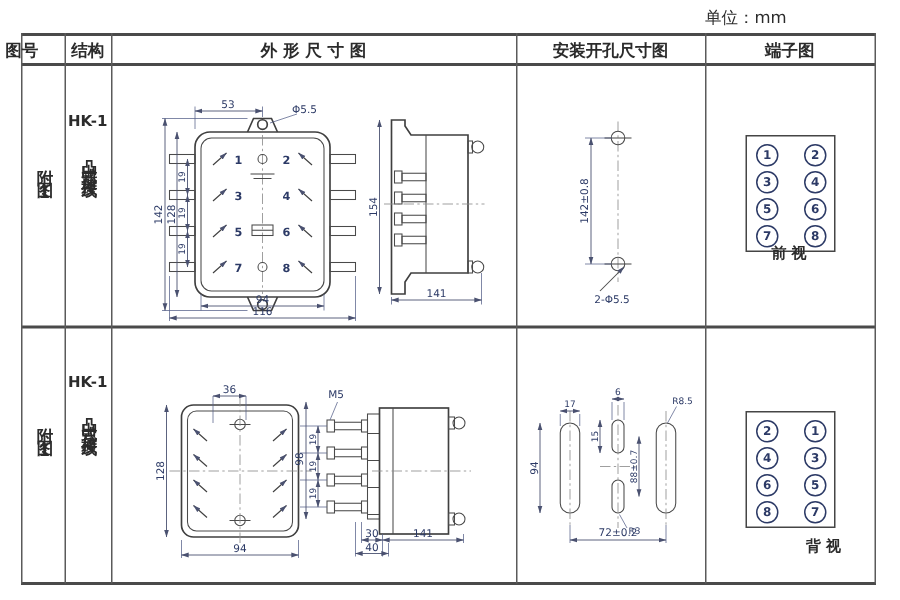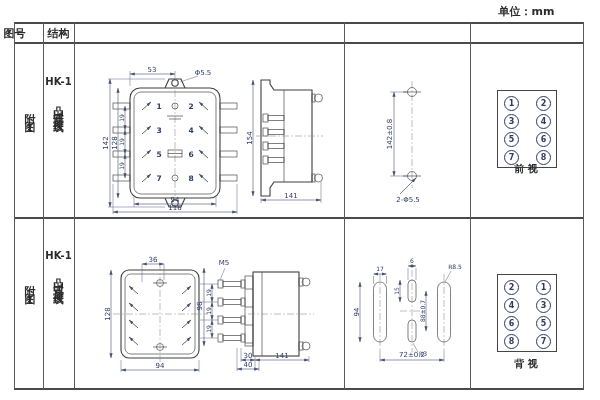--- a/index.html
+++ b/index.html
@@ -1,21 +1,21 @@
 <!DOCTYPE html>
 <html><head>
 <meta charset="utf-8">
 <style>
   html,body{margin:0;padding:0;background:#fff;}
   .canvas{position:relative;width:600px;height:400px;background:#ffffff;overflow:hidden;
           font-family:"DejaVu Sans","Liberation Sans",sans-serif;color:#222;}
   .hline{position:absolute;left:14px;width:570px;height:2px;background:#4a4a4a;}
   .vline{position:absolute;top:22px;height:367px;width:1px;background:#5a5a5a;}
   .hdr{position:absolute;top:26px;font-size:11px;font-weight:bold;text-align:center;color:#2b2b2b;}
-  .unit{position:absolute;top:4px;left:470px;width:113px;text-align:center;font-size:11px;font-weight:bold;color:#2b2b2b;}
+  .unit{position:absolute;top:4px;left:470px;width:113px;text-align:left;font-size:11px;font-weight:normal;color:#2b2b2b;}
   .fig{position:absolute;writing-mode:vertical-rl;text-orientation:upright;letter-spacing:9px;
        font-size:11px;font-weight:bold;color:#2b2b2b;}
   .model{position:absolute;width:31px;text-align:center;font-size:10px;font-weight:bold;color:#2b2b2b;}
   .struct{position:absolute;writing-mode:vertical-rl;text-orientation:upright;letter-spacing:3px;
        font-size:10.5px;font-weight:bold;color:#2b2b2b;}
   svg.drw{position:absolute;overflow:visible;}
   .out{fill:none;stroke:#3f3f3f;stroke-width:1.1;}
   .thin{fill:none;stroke:#4a4a4a;stroke-width:0.7;}
   .ext{fill:none;stroke:#56608a;stroke-width:0.5;}
   .cl{fill:none;stroke:#8a8a8a;stroke-width:0.55;stroke-dasharray:7 2.2 1.6 2.2;}
@@ -50,20 +50,23 @@
   <div class="hline" style="top:388px"></div>
   <div class="vline" style="left:14px"></div>
   <div class="vline" style="left:43px"></div>
   <div class="vline" style="left:74px"></div>
   <div class="vline" style="left:344px"></div>
   <div class="vline" style="left:470px"></div>
   <div class="vline" style="left:583px"></div>
 
   <div class="hdr" style="left:0;width:29px">图号</div>
   <div class="hdr" style="left:43px;width:31px">结构</div>
+  <div class="hdr" style="left:74px;width:270px">外 形 尺 寸 图</div>
+  <div class="hdr" style="left:344px;width:126px">安装开孔尺寸图</div>
+  <div class="hdr" style="left:470px;width:113px">端子图</div>
 
   <div class="fig" style="left:21px;top:104px">附图1</div>
   <div class="model" style="left:43px;top:76px">HK-1</div>
   <div class="struct" style="left:52px;top:98px">凸出式前接线</div>
 
   <svg class="drw" style="left:103px;top:66px" width="152" height="150" viewBox="0 0 152 150">
     <g>
       <path class="out" d="M62,22 L66,13 L78,13 L82,22"></path>
       <circle class="out" cx="72" cy="17" r="3.2"></circle>
       <path class="out" d="M62,132 L66,141 L78,141 L82,132"></path>
@@ -325,15 +328,15 @@
   <div class="tbox" style="left:497px;top:274px">
     <span class="tc" style="left:6px;top:5px">2</span>
     <span class="tc" style="left:38px;top:5px">1</span>
     <span class="tc" style="left:6px;top:23px">4</span>
     <span class="tc" style="left:38px;top:23px">3</span>
     <span class="tc" style="left:6px;top:41px">6</span>
     <span class="tc" style="left:38px;top:41px">5</span>
     <span class="tc" style="left:6px;top:59px">8</span>
     <span class="tc" style="left:38px;top:59px">7</span>
   </div>
-  <div class="cap" style="left:497px;top:357px">背 视</div>
+  <div class="cap" style="left:520px;top:357px">背 视</div>
 
 </div>
 
 </body></html>

